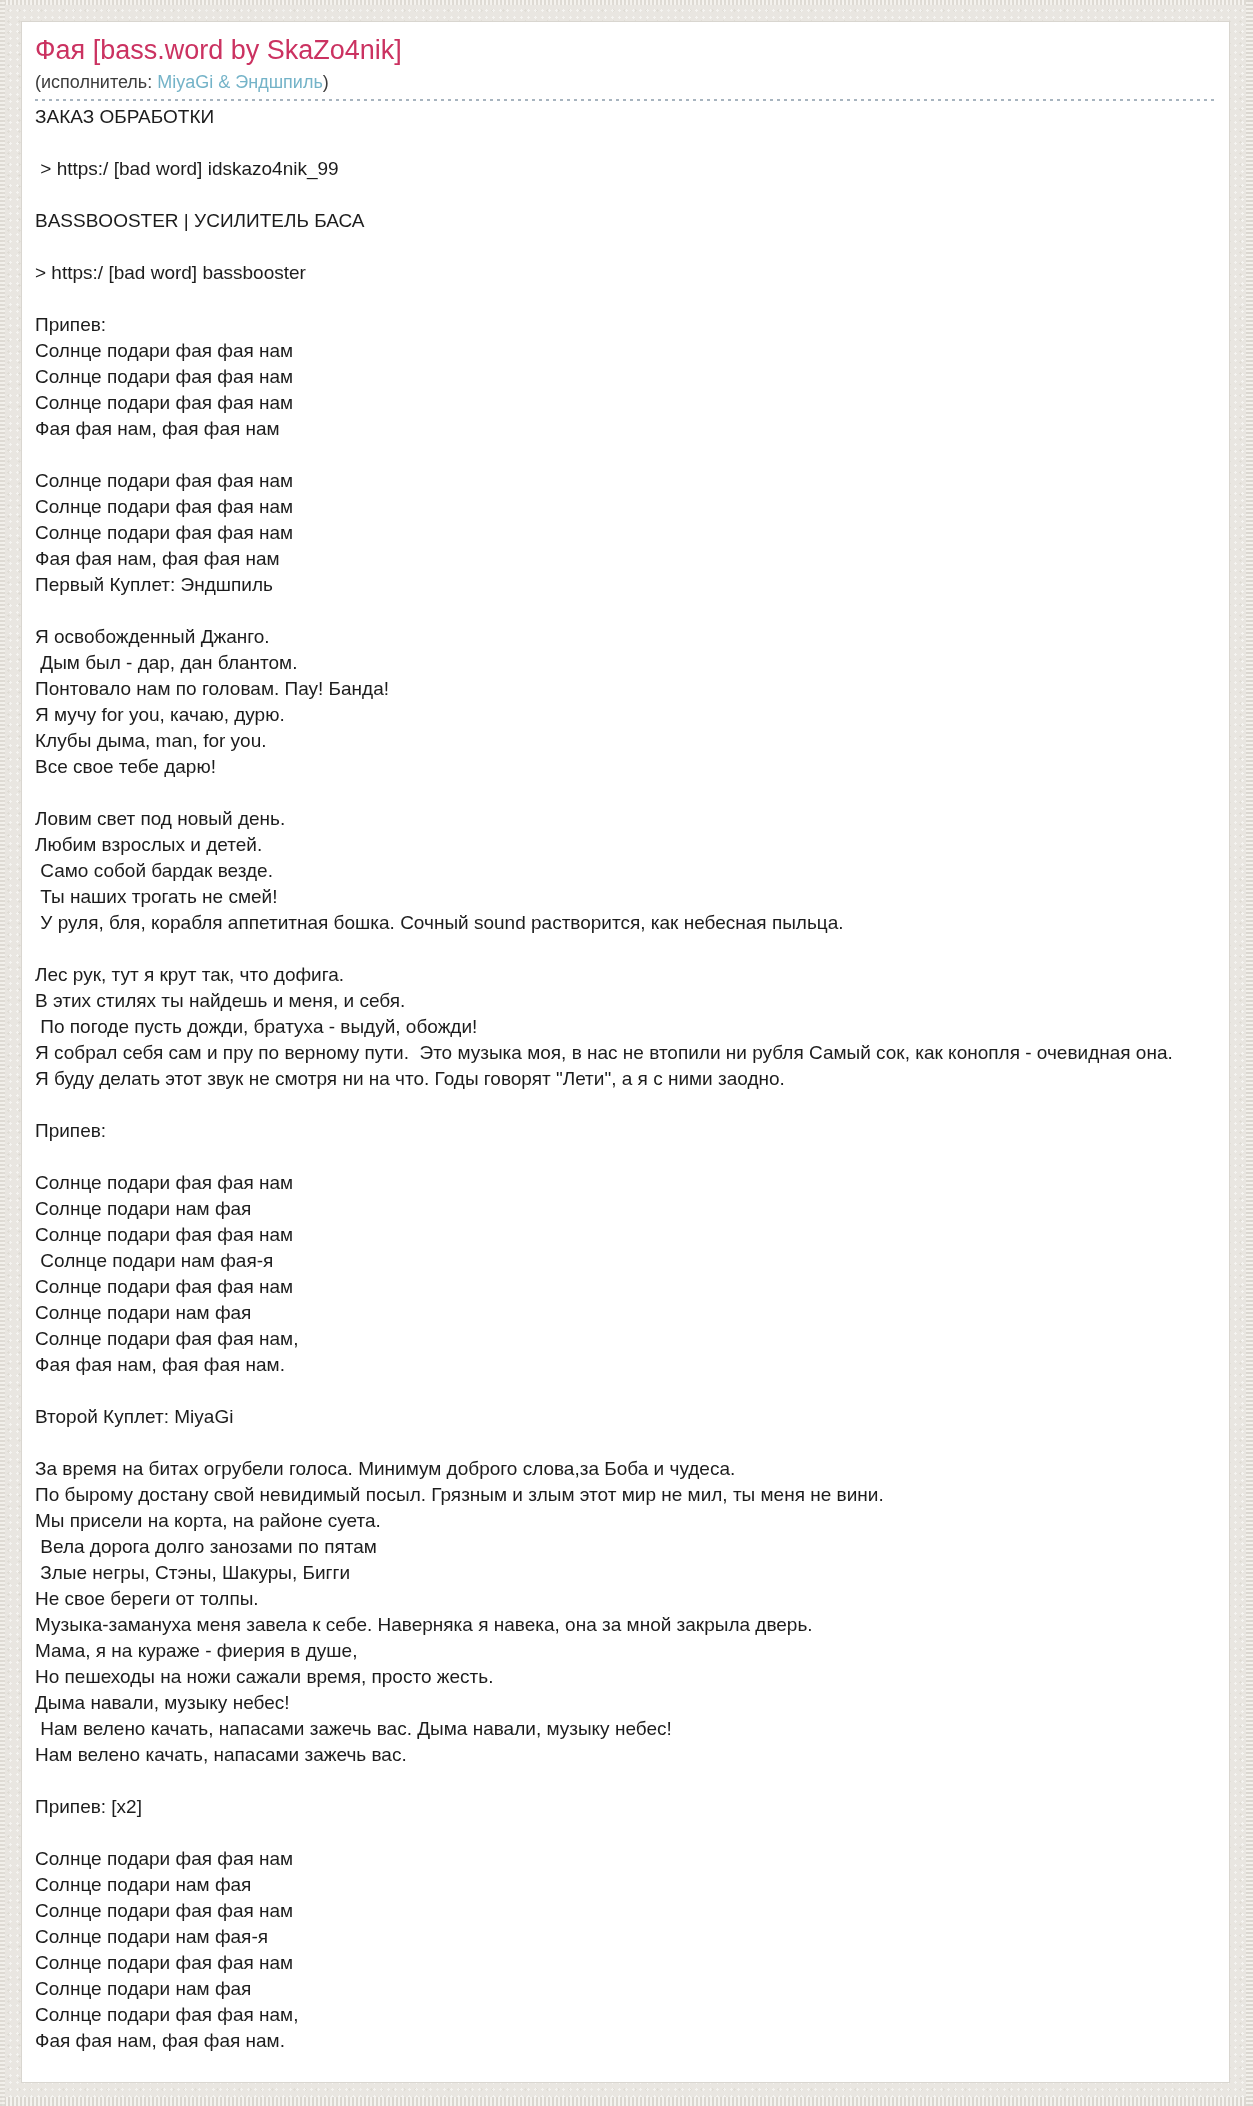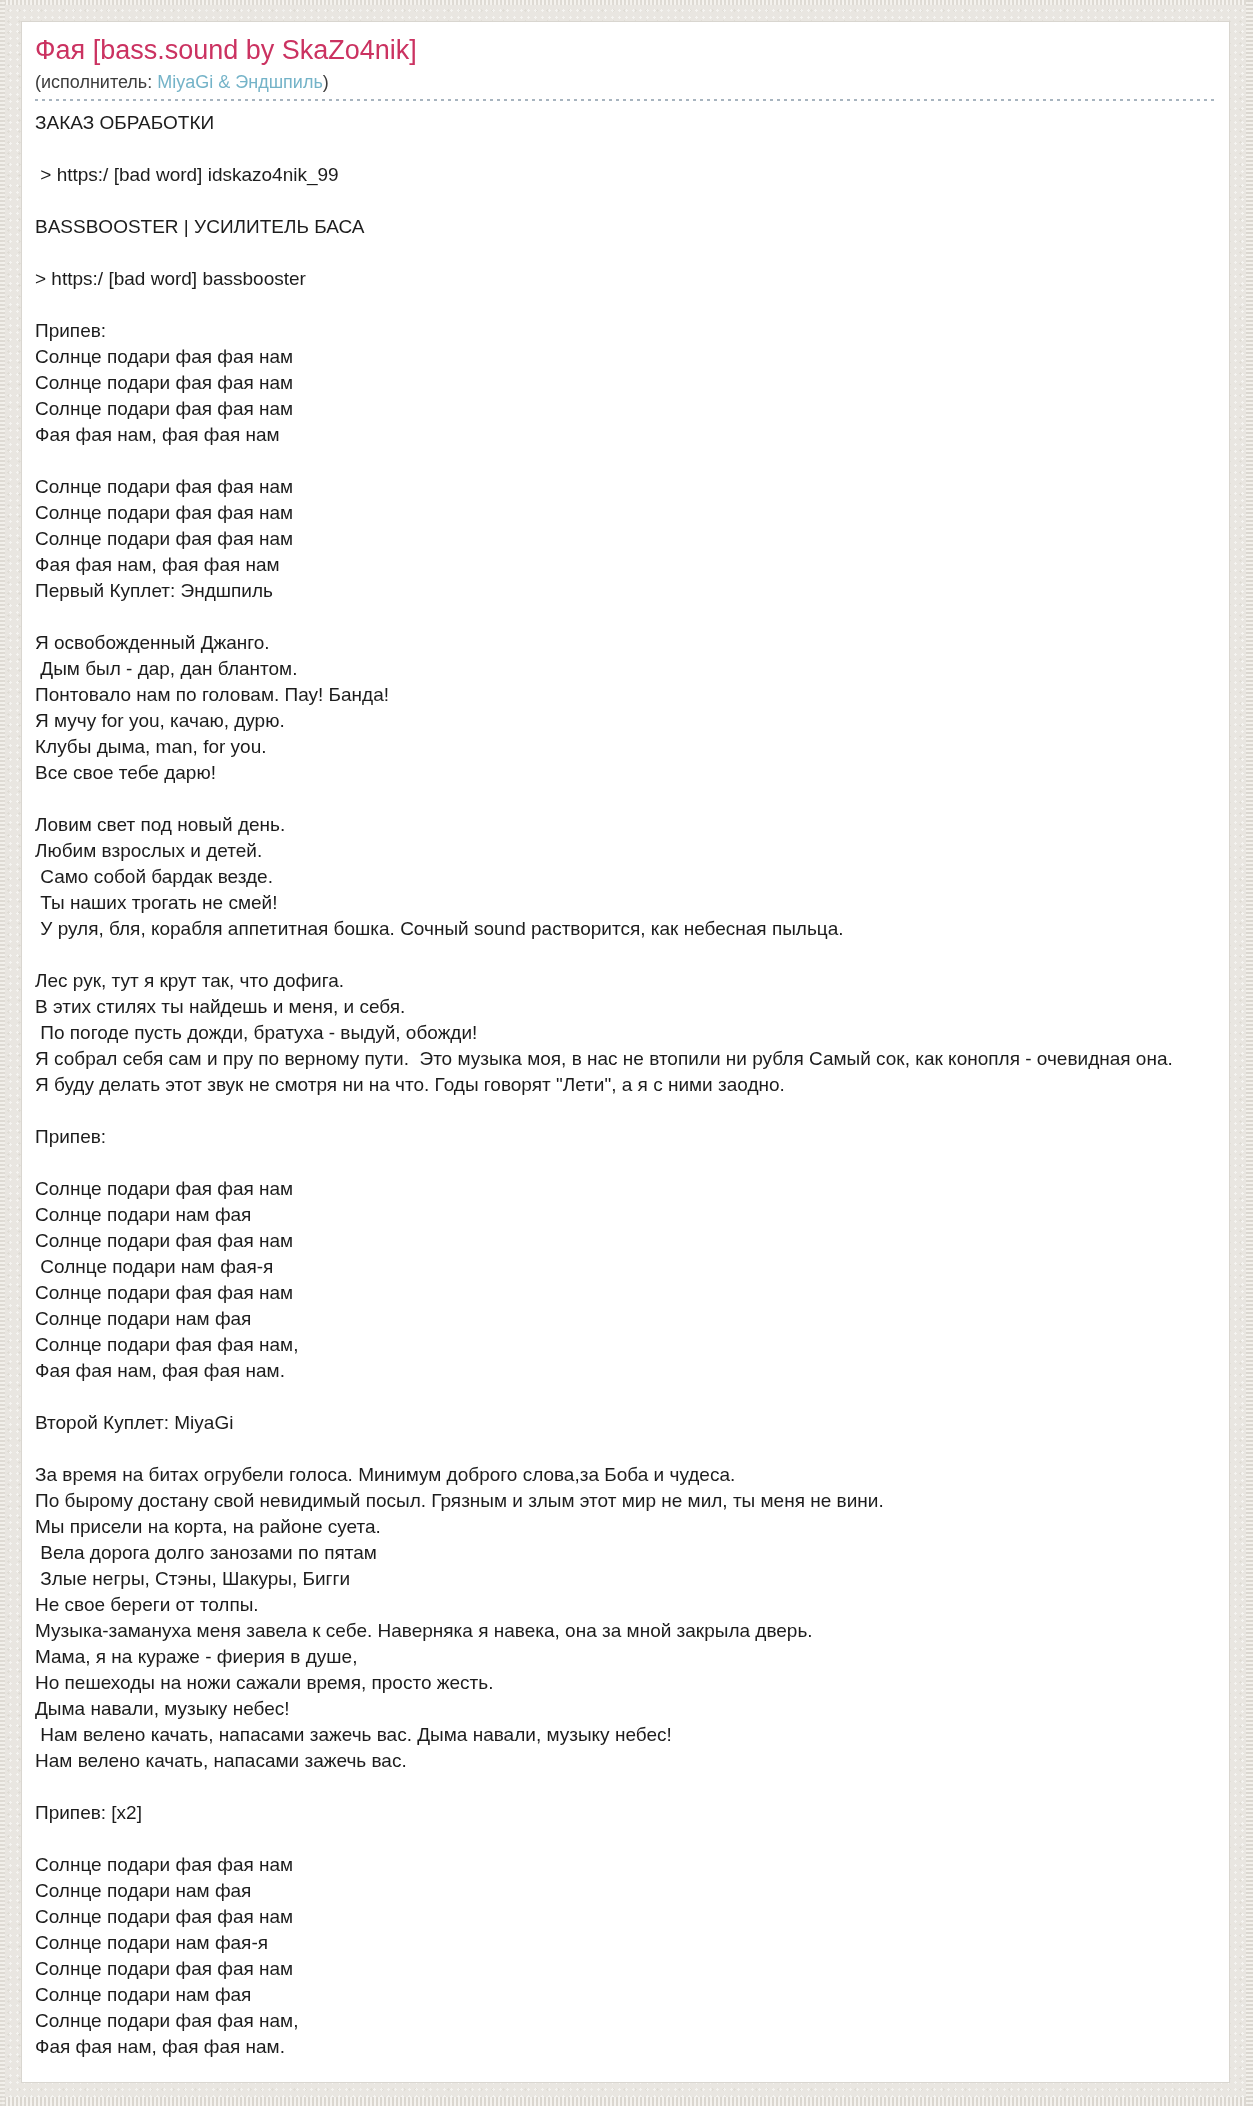--- a/index.html
+++ b/index.html
@@ -60,38 +60,38 @@
     text-decoration: none;
     cursor: pointer;
   }
   .separator {
     height: 2px;
     margin-top: 5px;
     width: 100%;
     background: repeating-linear-gradient(90deg, #a7b4bf 0 3px, transparent 3px 7px);
   }
   .lyrics {
-    margin-top: 9px;
+    margin-top: 3px;
     font-size: 19px;
     line-height: 26px;
     color: #1c1c1c;
     white-space: pre;
   }
 </style>
 </head>
 <body>
 
 <div class="page">
   <div class="edge edge-top"></div>
   <div class="edge edge-bottom"></div>
   <div class="edge edge-left"></div>
   <div class="edge edge-right"></div>
 
   <div class="card">
-    <h1 class="title">Фая [bass.sound by SkaZo4nik]</h1>
+    <h1 class="title">Фая [bass.word by SkaZo4nik]</h1>
 
     <div class="performer"><span>(исполнитель: </span><a class="performer-link">MiyaGi &amp; Эндшпиль</a><span>)</span></div>
 
     <div class="separator"></div>
 
     <div class="lyrics">ЗАКАЗ ОБРАБОТКИ
 
  &gt; https:/ [bad word] idskazo4nik_99
 
 BASSBOOSTER | УСИЛИТЕЛЬ БАСА

